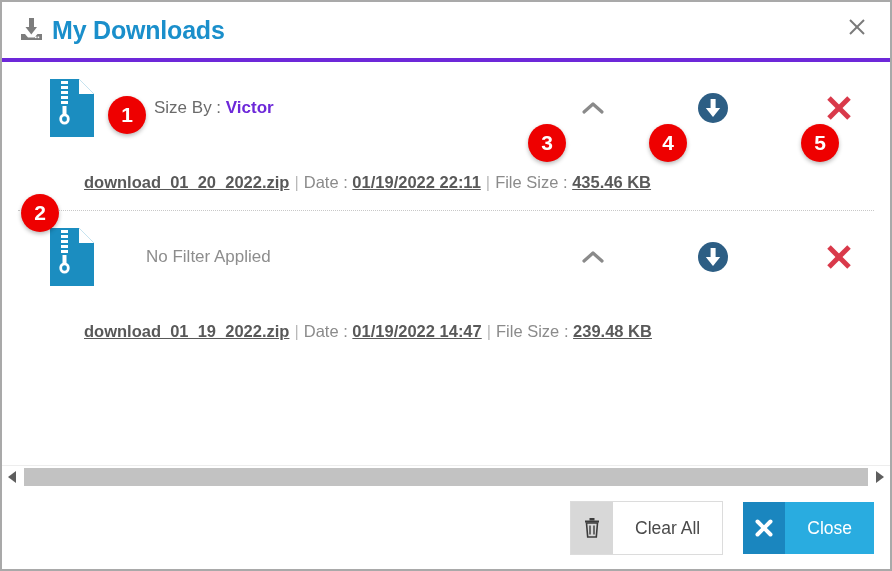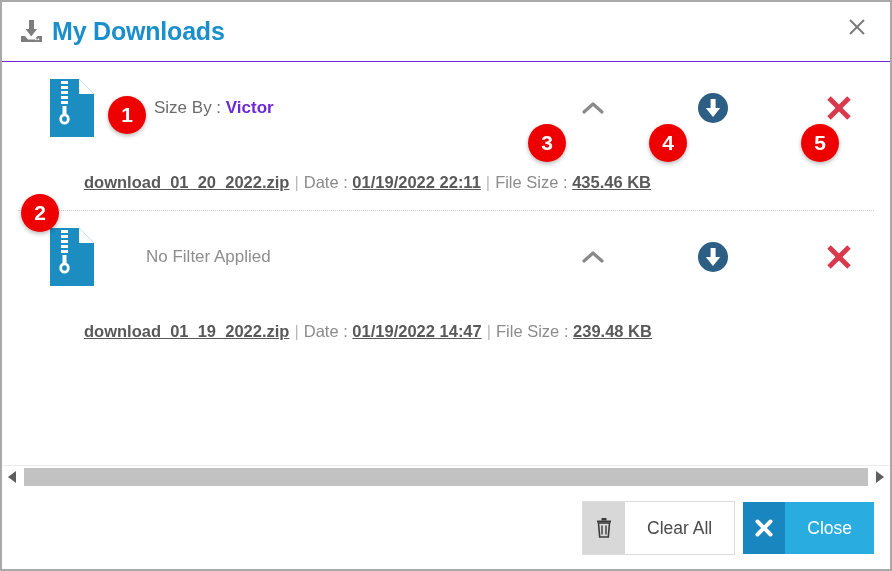--- a/index.html
+++ b/index.html
@@ -22,21 +22,21 @@
     background: #ffffff;
     display: flex;
     flex-direction: column;
   }
 
   
   .header {
     position: relative;
     height: 60px;
     flex: 0 0 60px;
-    border-bottom: 1px solid #6d28d9;
+    border-bottom: 4px solid #6d28d9;
     display: flex;
     align-items: center;
     padding-left: 14px;
     box-sizing: border-box;
   }
   .header-icon {
     width: 30px;
     height: 30px;
     margin-right: 6px;
     display: flex;
@@ -214,21 +214,21 @@
     align-items: center;
     justify-content: flex-end;
     padding-right: 16px;
     box-sizing: border-box;
   }
   .btn {
     height: 52px;
     display: flex;
     align-items: stretch;
     cursor: pointer;
-    margin-left: 8px;
+    margin-left: 20px;
     font-size: 17.5px;
   }
   .btn .ico {
     width: 42px;
     display: flex;
     align-items: center;
     justify-content: center;
   }
   .btn .lbl {
     display: flex;

